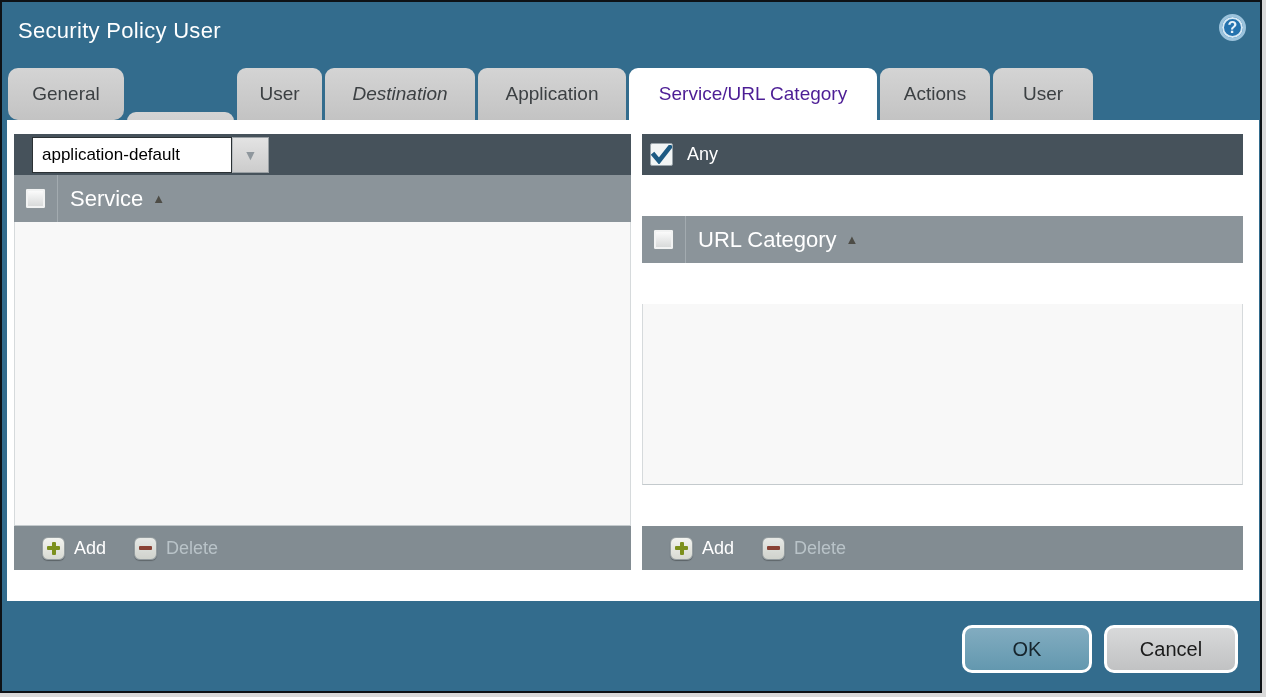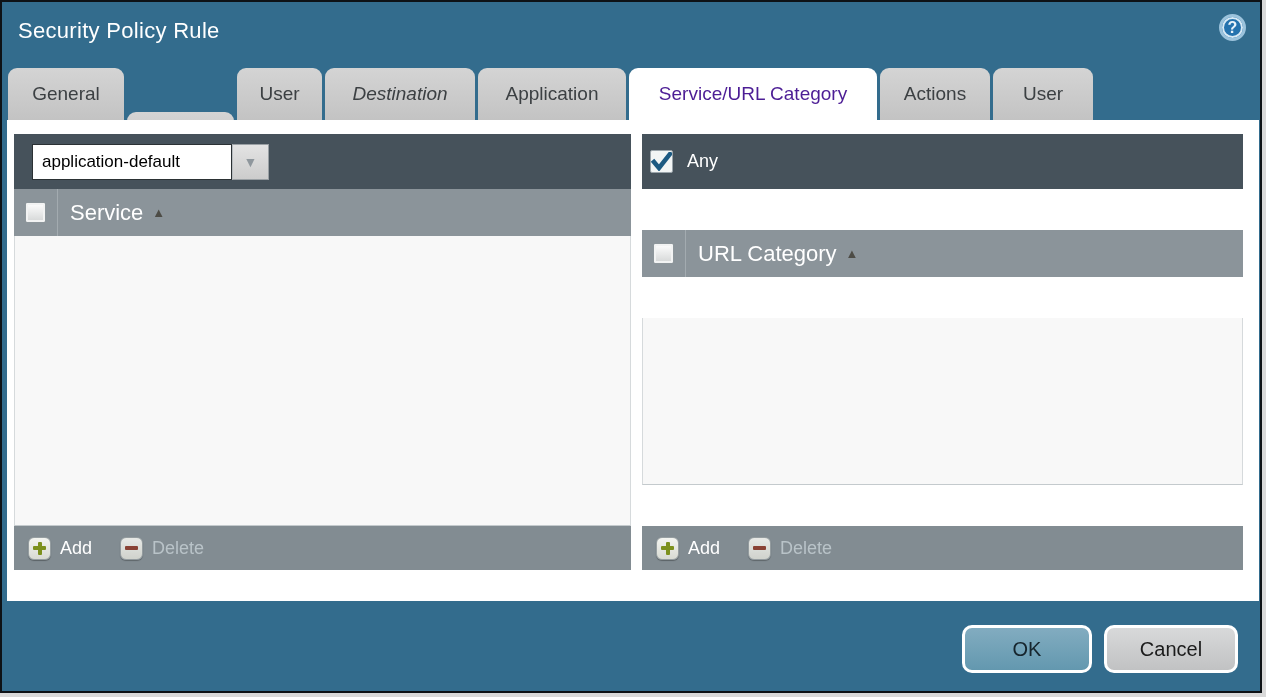--- a/index.html
+++ b/index.html
@@ -20,38 +20,38 @@
     box-shadow: inset 0 0 0 2px #d8e9f4;
   }
 
   
   .tabbar { position:absolute; left:6px; top:66px; display:flex; height:52px; }
   .tab {
     height:52px; margin-right:3px; background:linear-gradient(#d4d4d4,#c3c3c3);
     border-radius:9px 9px 0 0; display:flex; align-items:center; justify-content:center;
     font-size:19px; color:#3c4043; cursor:pointer; flex:none;
   }
-  .tab:nth-child(1){ width:116px; }
+  .tab:nth-child(1){ width:116px;border-radius:10px; }
   .tab:nth-child(2){ width:107px;margin-top:44px; }
   .tab:nth-child(3){ width:85px; }
   .tab:nth-child(4){ width:150px;font-style:italic; }
   .tab:nth-child(5){ width:148px; }
   .tab:nth-child(6){ width:248px; }
   .tab:nth-child(7){ width:110px; }
   .tab:nth-child(8){ width:100px; }
   .tab.active { background:#ffffff; color:#4c1d95; }
 
   
   .content { position:absolute; left:5px; top:118px; width:1252px; height:481px; background:#ffffff; }
 
   .panel { position:absolute; top:14px; height:436px; display:flex; flex-direction:column; }
   .panel.left  { left:7px;  width:617px; }
   .panel.right { left:635px; width:601px;gap:41px; }
 
-  .panel-top { height:55px; background:#46525b; flex:none; display:flex; align-items:center; }
+  .panel-top { height:41px; background:#46525b; flex:none; display:flex; align-items:center; }
   .panel.left  .panel-top { padding-left:18px; }
   .panel.right .panel-top { padding-left:8px; gap:14px; }
 
   
   .combo { display:flex; height:36px; }
   .combo input {
     width:200px; height:36px; border:1px solid #2b3134; font-size:17px; padding:0 9px;
     font-family:inherit; color:#000; background:#fff; outline:none;
   }
   .combo-btn {
@@ -78,21 +78,21 @@
   
   .col-header { height:47px; background:#8b949a; flex:none; display:flex; align-items:center; cursor:pointer; }
   .col-cb-cell { width:44px; height:100%; display:flex; align-items:center; justify-content:center; border-right:1px solid #a3abb0; flex:none; }
   .col-label { color:#ffffff; font-size:22px; margin-left:12px; }
   .sort-icon { color:#4d4c46; font-size:13px; margin-left:9px; }
 
   
   .list { flex:1; background:#f8f8f8; border-left:1px solid #d6dadc; border-right:1px solid #d6dadc; border-bottom:1px solid #c4cacd; }
 
   
-  .panel-bottom { height:44px; background:#828c92; flex:none; display:flex; align-items:center; padding-left:14px; gap:28px; }
+  .panel-bottom { height:44px; background:#828c92; flex:none; display:flex; align-items:center; padding-left:28px; gap:28px; }
   .tool-btn { display:flex; align-items:center; gap:9px; background:none; border:none; padding:0; font-family:inherit; font-size:18px; cursor:pointer; }
   .badge {
     width:23px; height:23px; border-radius:6px; position:relative; flex:none;
     background:linear-gradient(#f3f4f0,#d8dad3); border:1px solid #969ea1;
     box-shadow:0 1px 1px rgba(0,0,0,.3);
   }
   .badge .bar-h { position:absolute; left:4px; top:8.5px; width:13px; height:4px; border-radius:1px; }
   .badge .bar-v { position:absolute; left:8.5px; top:4px; width:4px; height:13px; border-radius:1px; }
   .add-badge .bar-h, .add-badge .bar-v { background:#7c901d; }
   .del-badge .bar-h { background:#8a3a2c; }
@@ -107,21 +107,21 @@
     font-family:inherit; font-size:20px; cursor:pointer;
   }
   .btn-ok { left:960px; width:130px; background:linear-gradient(#82acc0,#6398af); color:#16252d; }
   .btn-cancel { left:1102px; width:134px; background:linear-gradient(#d8d9da,#c1c2c3); color:#1b1b1b; }
 </style>
 </head>
 <body>
 
 <div class="window">
 
-  <div class="title-text">Security Policy Rule</div>
+  <div class="title-text">Security Policy User</div>
   <div class="help-icon">
     <span>?</span>
   </div>
 
   <div class="tabbar">
     <div class="tab">General</div>
     <div class="tab">Source</div>
     <div class="tab">User</div>
     <div class="tab">Destination</div>
     <div class="tab">Application</div>

